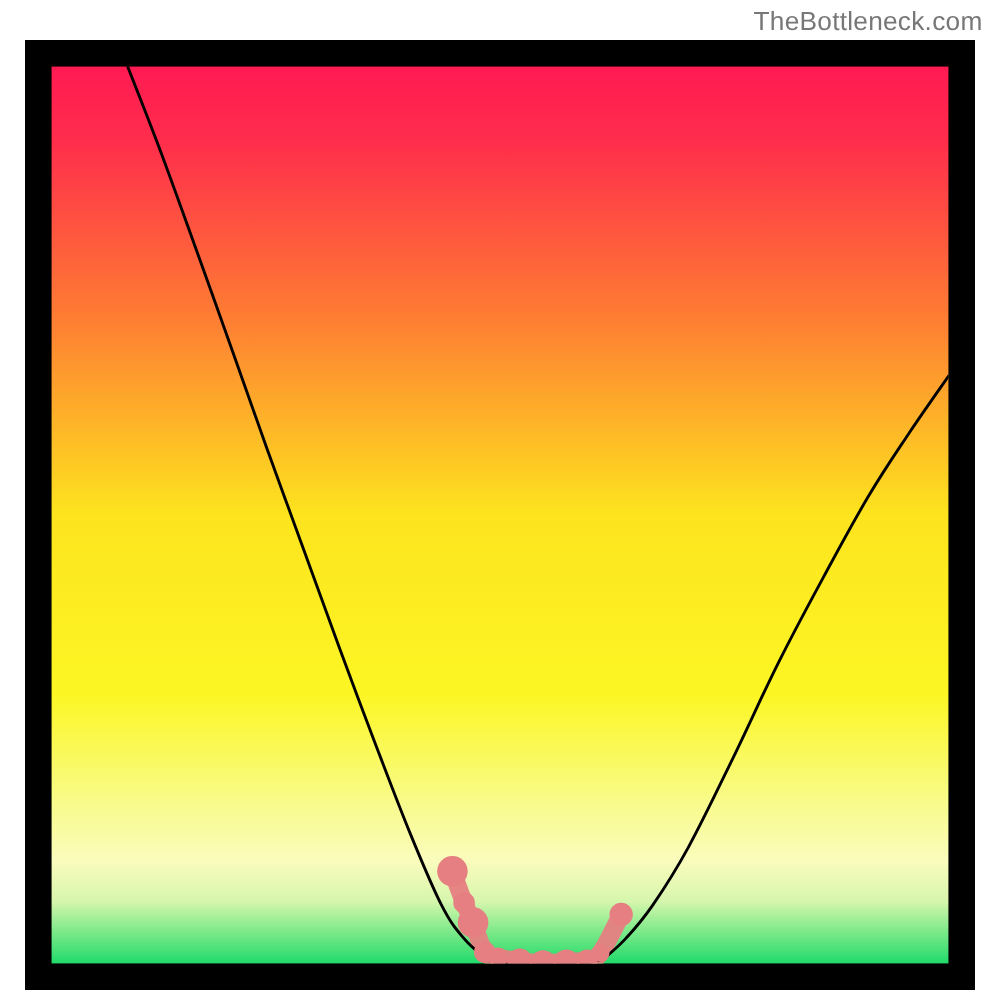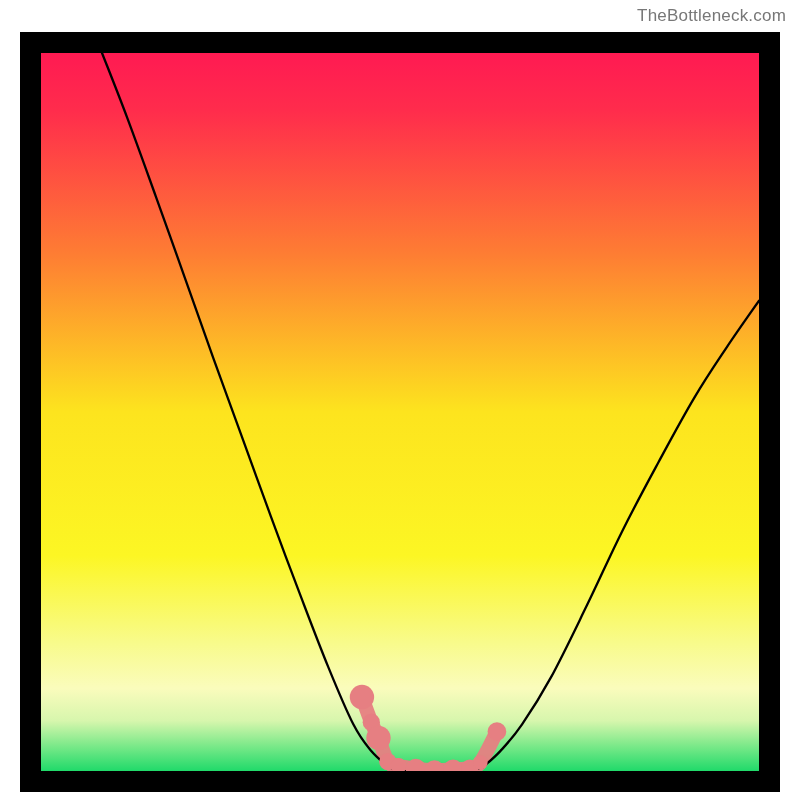--- a/index.html
+++ b/index.html
@@ -11,21 +11,21 @@
   .stage {
     width: 800px;
     height: 800px;
     position: relative;
   }
   .attribution {
     position: absolute;
     top: 6px;
     right: 14px;
     color: #777;
-    font-size: 17px;
+    font-size: 21px;
     letter-spacing: 0.2px;
     font-weight: 500;
   }
   .frame {
     position: absolute;
     top: 32px;
     left: 20px;
     width: 760px;
     height: 760px;
     background: #000;

